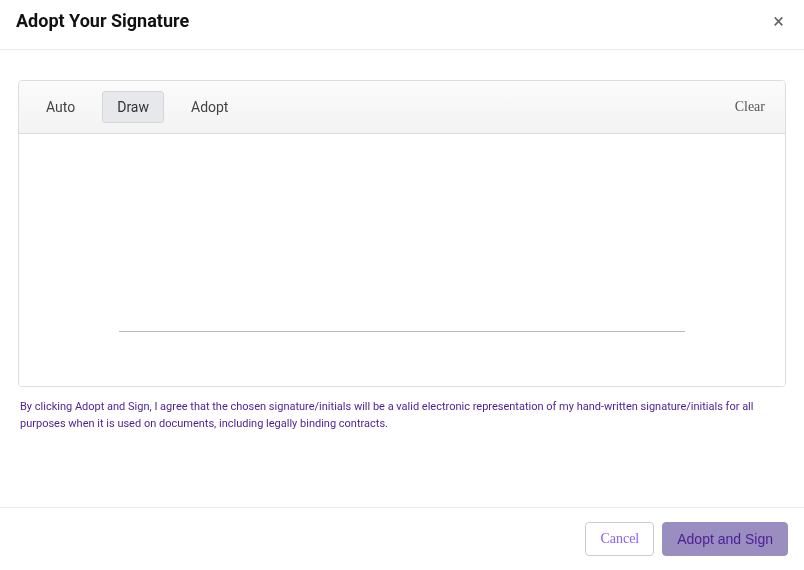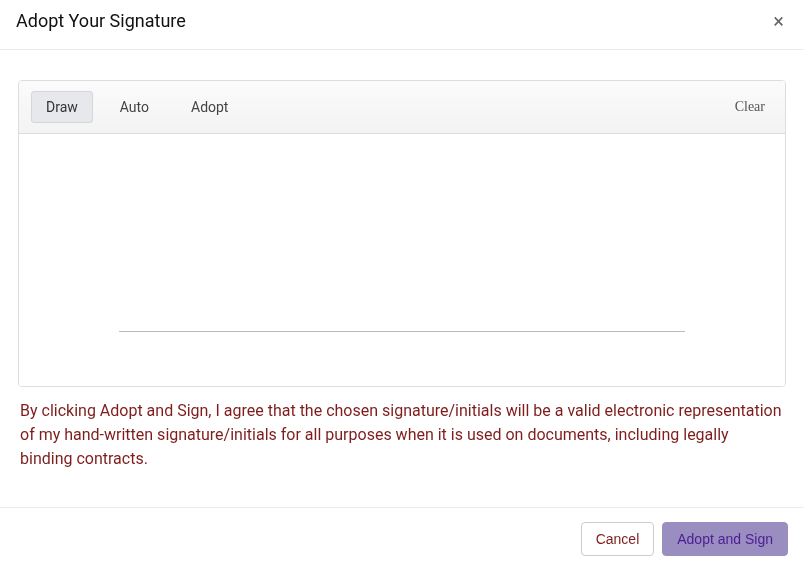--- a/index.html
+++ b/index.html
@@ -16,21 +16,21 @@
     }
     .modal-header {
       display: flex;
       justify-content: space-between;
       align-items: center;
       padding: 10px 16px 18px 16px;
       border-bottom: 1px solid #e9ecef;
     }
     .modal-title {
       font-size: 18px;
-      font-weight: 400;
+      font-weight: 700;
       color: #111111;
     }
     .close-icon {
       font-size: 20px;
       color: #666666;
       cursor: pointer;
       line-height: 1;
       padding: 0 4px;
     }
     .modal-body {
@@ -78,22 +78,22 @@
       position: relative;
     }
     .signature-line {
       position: absolute;
       bottom: 54px;
       left: 100px;
       right: 100px;
       border-bottom: 1px solid #bbbbbb;
     }
     .disclaimer {
-      font-size: 16px;
-      color: #7f1d1d;
+      font-size: 11px;
+      color: #4c1d95;
       margin-top: 12px;
       line-height: 1.5;
       padding: 0 2px;
     }
     .modal-footer {
       position: absolute;
       bottom: 0;
       left: 0;
       right: 0;
       border-top: 1px solid #e9ecef;
@@ -105,41 +105,42 @@
     }
     .btn {
       font-size: 14px;
       padding: 8px 14px;
       border-radius: 4px;
       cursor: pointer;
     }
     .btn-secondary {
       background: #ffffff;
       border: 1px solid #cccccc;
-      color: #7f1d1d;
+      color: #8b5cf6;
+      font-family: Liberation Serif, serif;
     }
     .btn-primary {
       background: #9a8dbf;
       border: 1px solid #9a8dbf;
       color: #4c1d95;
     }
   </style>
 </head>
 <body>
 
 <div class="modal-header">
   <div class="modal-title">Adopt Your Signature</div>
   <div class="close-icon">×</div>
 </div>
 
 <div class="modal-body">
   <div class="signature-box">
     <div class="tab-bar">
+      <div class="tab">Auto</div>
       <div class="tab active">Draw</div>
-      <div class="tab">Auto</div>
       <div class="tab">Adopt</div>
       <div class="spacer"></div>
       <div class="clear-link">Clear</div>
     </div>
     <div class="canvas-area">
       <div class="signature-line"></div>
     </div>
   </div>
   <div class="disclaimer">By clicking Adopt and Sign, I agree that the chosen signature/initials will be a valid electronic representation of my hand-written signature/initials for all purposes when it is used on documents, including legally binding contracts.</div>
 </div>

